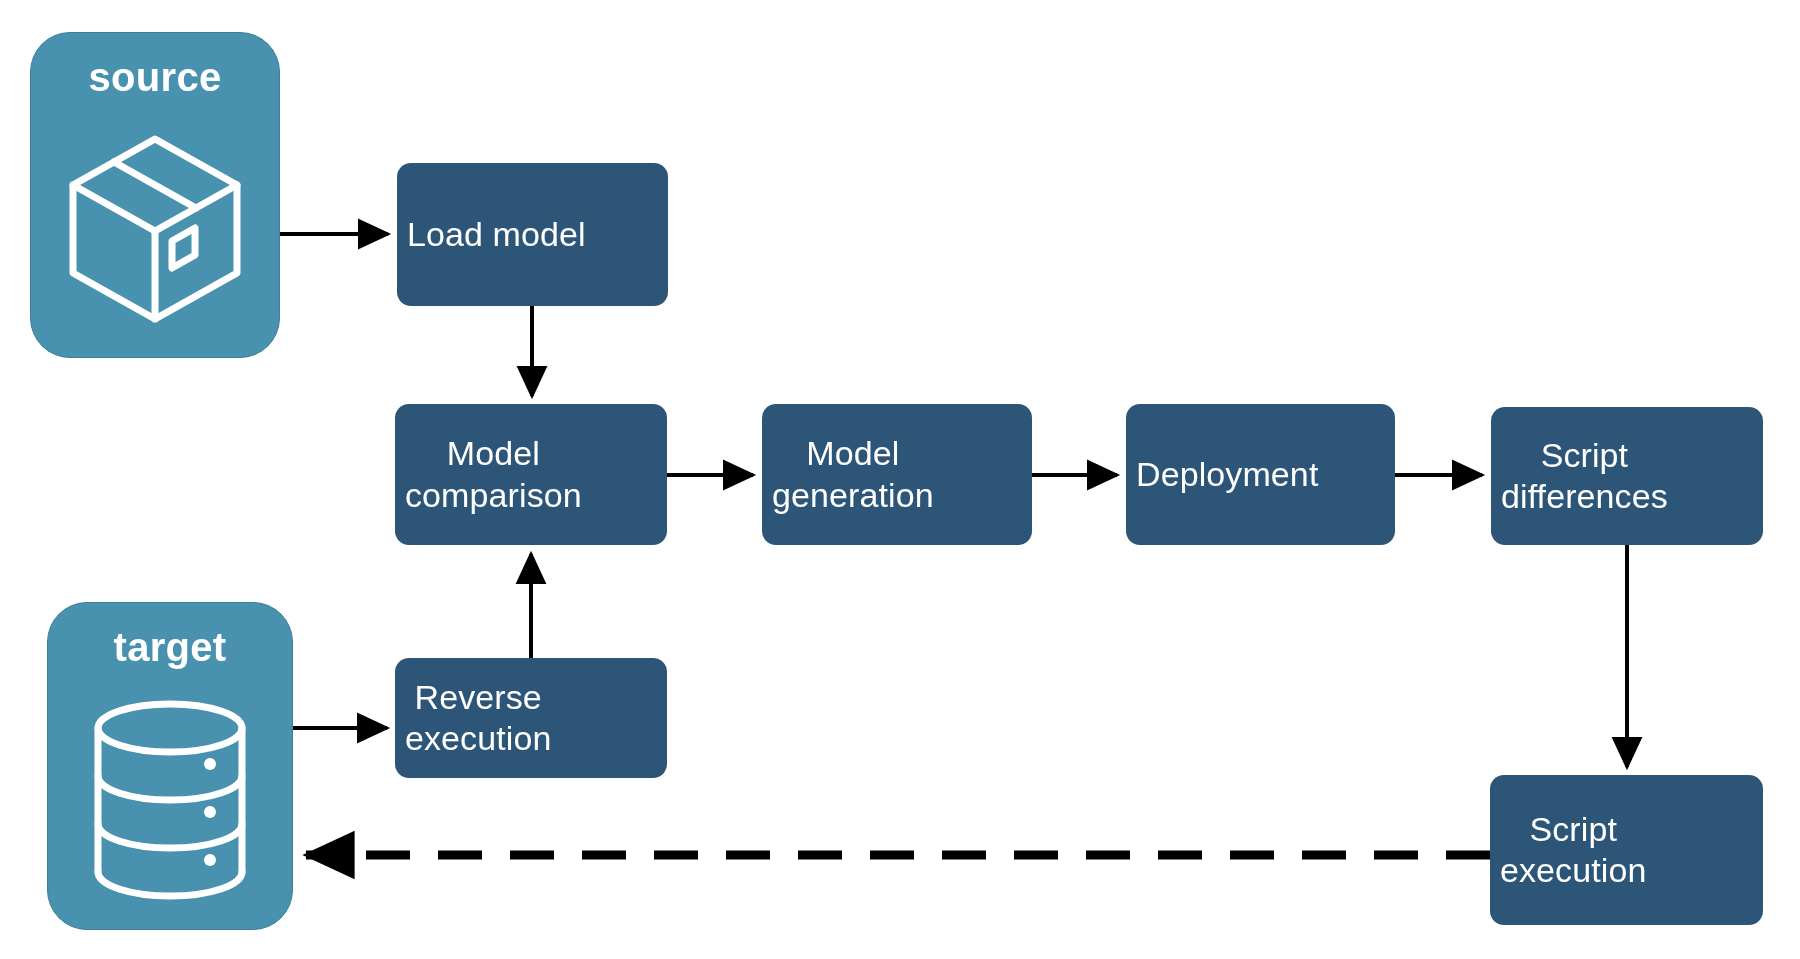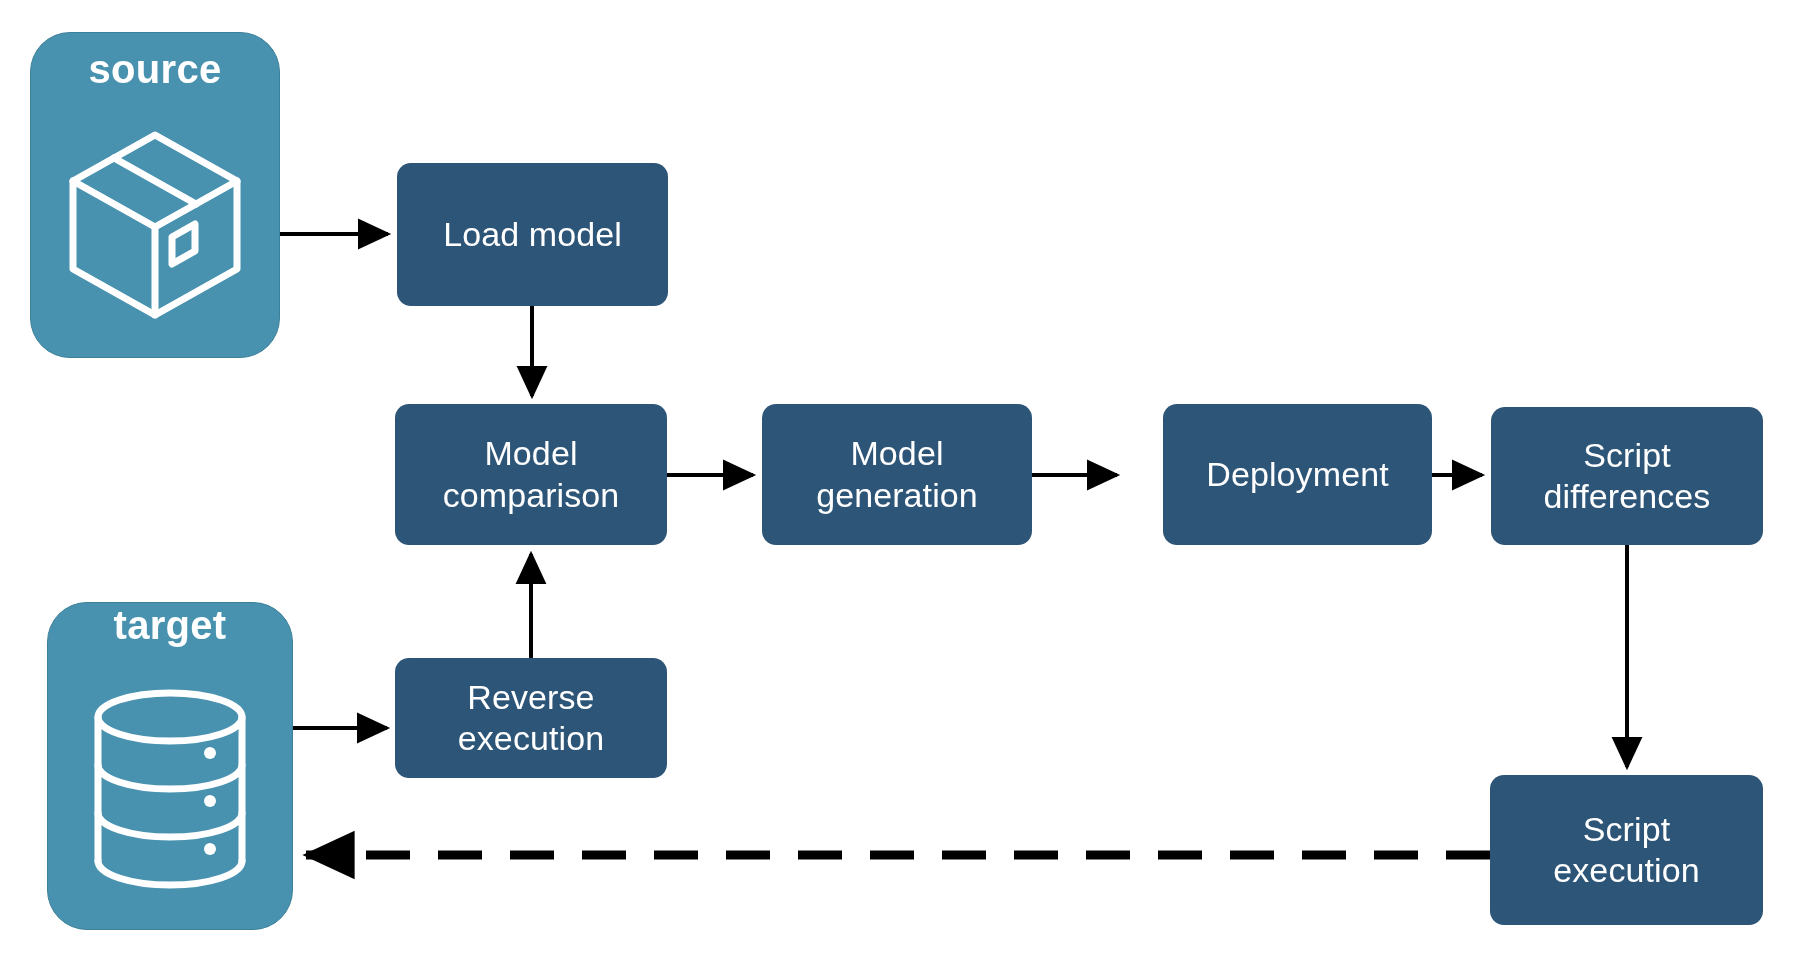--- a/index.html
+++ b/index.html
@@ -1,21 +1,21 @@
 <!DOCTYPE html>
 <html><head>
 <meta charset="utf-8">
 <style>
   html,body{margin:0;padding:0;background:#ffffff;}
   body{width:1800px;height:959px;position:relative;overflow:hidden;
        font-family:"Liberation Sans",sans-serif;}
   #canvas{position:absolute;left:0;top:0;width:1800px;height:959px;}
   .svg-layer{position:absolute;left:0;top:0;width:1800px;height:959px;}
   .node{position:absolute;box-sizing:border-box;display:flex;
-        align-items:center;justify-content:center;text-align:center;
+        align-items:center;justify-content:flex-start;text-align:center;
         color:#ffffff;z-index:3;}
   .proc{background:#2d5578;border-radius:14px;font-size:34px;line-height:1.22;
         letter-spacing:.1px;font-weight:400;}
   .proc span{display:block;padding:0 10px;}
   .endpoint{background:#4892af;border-radius:40px;border:1px solid #3c7f99;
             flex-direction:column;justify-content:flex-start;}
   .endpoint .ep-title{font-size:40px;font-weight:bold;letter-spacing:.3px;}
   .endpoint .ep-icon{flex:1;display:flex;align-items:center;justify-content:center;width:100%;}
   .ep-icon svg{display:block;}
 </style>
@@ -49,34 +49,34 @@
       <line x1="1032" y1="475" x2="1117" y2="475" stroke-width="4" marker-end="url(#ah)"></line>
 
       <line x1="1395" y1="475" x2="1482" y2="475" stroke-width="4" marker-end="url(#ah)"></line>
 
       <line x1="1627" y1="545" x2="1627" y2="767" stroke-width="4" marker-end="url(#ah)"></line>
 
       <line x1="1490" y1="855" x2="306" y2="855" stroke-width="9" stroke-dasharray="44,28" marker-end="url(#ah-thick)"></line>
     </g>
   </svg>
 
-  <div class="node endpoint" style="left:30px;top:32px;width:250px;height:326px;padding-top:14px;">
+  <div class="node endpoint" style="left:30px;top:32px;width:250px;height:326px;padding-top:22px;">
     <div class="ep-title">source</div>
     <div class="ep-icon">
       <svg width="186" height="196" viewBox="0 0 186 196" fill="none" stroke="#ffffff" stroke-width="7" stroke-linejoin="round" stroke-linecap="round">
         <path d="M93 8 L175 54 L175 142 L93 188 L11 142 L11 54 Z"></path>
         <path d="M11 54 L93 100 L175 54"></path>
         <path d="M93 100 L93 188"></path>
         <path d="M52 31 L134 77"></path>
         <path d="M110 110 L133 97 L133 124 L110 137 Z"></path>
       </svg>
     </div>
   </div>
 
-  <div class="node endpoint" style="left:47px;top:602px;width:246px;height:328px;">
+  <div class="node endpoint" style="left:47px;top:602px;width:246px;height:328px;padding-top:22px;">
     <div class="ep-title">target</div>
     <div class="ep-icon">
       <svg width="160" height="204" viewBox="0 0 160 204" fill="none" stroke="#ffffff" stroke-width="7" stroke-linejoin="round" stroke-linecap="round">
         <ellipse cx="80" cy="30" rx="72" ry="24"></ellipse>
         <path d="M8 30 L8 174"></path>
         <path d="M152 30 L152 174"></path>
         <path d="M8 174 A72 24 0 0 0 152 174"></path>
         <path d="M8 78 A72 24 0 0 0 152 78"></path>
         <path d="M8 126 A72 24 0 0 0 152 126"></path>
         <circle cx="120" cy="66" r="6" fill="#ffffff" stroke="none"></circle>
@@ -99,21 +99,21 @@
     </div>
   </div>
 
   <div class="node proc" style="left:762px;top:404px;width:270px;height:141px;">
     <div>
       <span>Model</span>
       <span>generation</span>
     </div>
   </div>
 
-  <div class="node proc" style="left:1163px;top:404px;width:269px;height:141px;">
+  <div class="node proc" style="left:1126px;top:404px;width:269px;height:141px;">
     <div>
       <span>Deployment</span>
     </div>
   </div>
 
   <div class="node proc" style="left:1491px;top:407px;width:272px;height:138px;">
     <div>
       <span>Script</span>
       <span>differences</span>
     </div>

